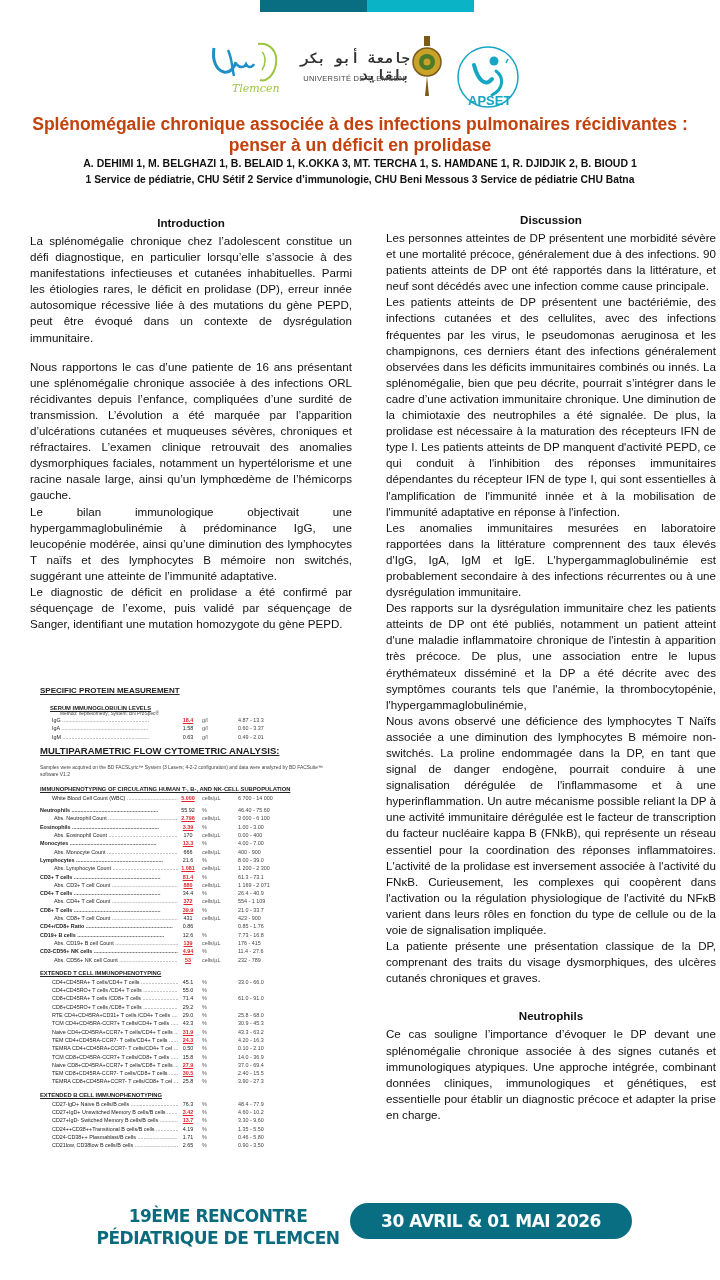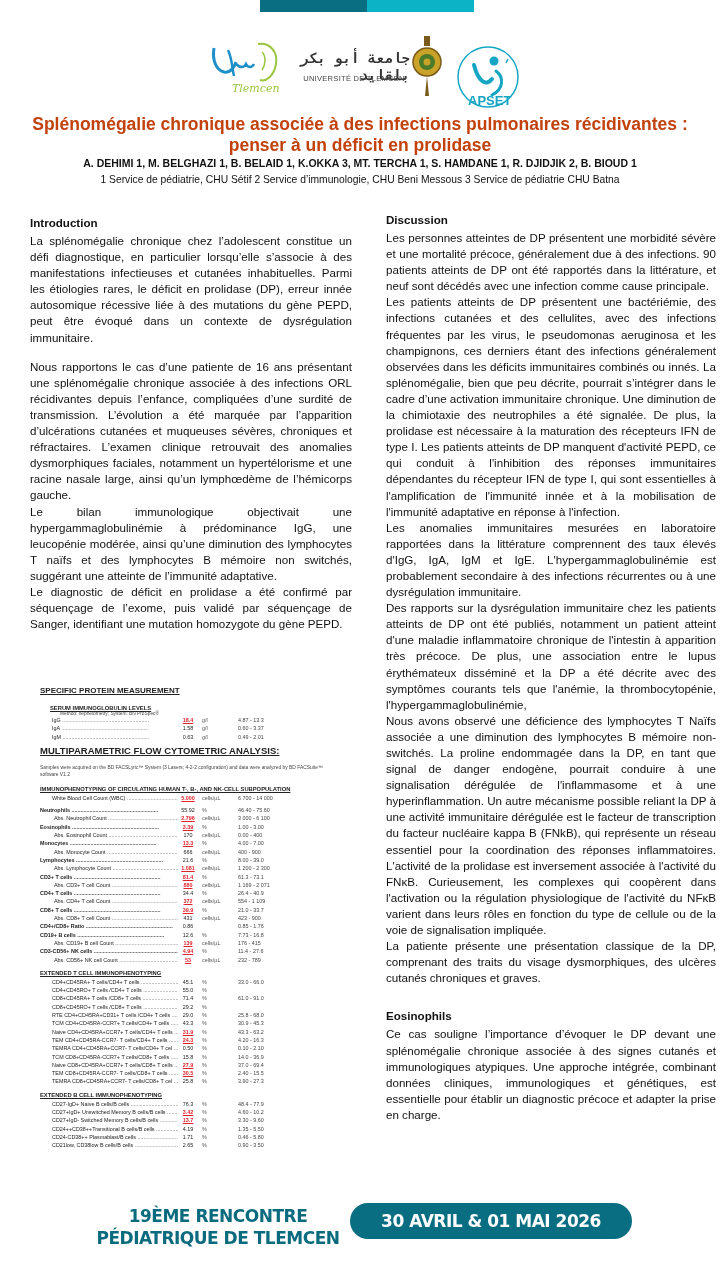--- a/index.html
+++ b/index.html
@@ -14,26 +14,26 @@
   .logo-chu { position: absolute; left: 0; top: 8px; width: 72px; height: 60px; }
   .logo-univ { position: absolute; left: 88px; top: 6px; width: 150px; height: 62px; }
   .logo-apset { position: absolute; left: 242px; top: 13px; width: 72px; height: 72px; }
   .univ-arabic { position: absolute; left: 0; top: 14px; width: 112px; font-family: Liberation Mono, monospace; font-size: 14px; font-weight: bold; color: #333; text-align: right; direction: rtl; }
   .univ-latin { position: absolute; left: 0; top: 38px; width: 112px; font-size: 7.5px; color: #444; text-align: center; letter-spacing: 0.3px; }
   .univ-emblem { position: absolute; left: 114px; top: 0; width: 30px; height: 62px; }
   .apset-text { position: absolute; left: 16px; top: 50px; font-size: 13px; font-weight: bold; color: #16a6c4; }
 
   .title { position: absolute; top: 114px; left: 0; width: 720px; text-align: center; font-family: "Liberation Sans", sans-serif; font-weight: bold; font-size: 17.5px; line-height: 21px; color: #c2410c; }
   .authors { position: absolute; top: 157px; left: 0; width: 720px; text-align: center; font-size: 10.5px; font-weight: bold; color: #111; }
-  .affil { position: absolute; top: 174px; left: 0; width: 720px; text-align: center; font-size: 10.3px; font-weight: normal; color: #111; }
+  .affil { position: absolute; top: 174px; left: 0; width: 720px; text-align: center; font-size: 10.3px; font-weight: bold; color: #111; }
 
   .col { position: absolute; font-family: "Liberation Sans", sans-serif; font-size: 11.6px; line-height: 16.1px; color: #111; text-align: justify; }
   .col.left { left: 30px; top: 215px; width: 322px; }
   .col.right { left: 386px; top: 212px; width: 330px; }
-  .sec-title { font-weight: bold; font-size: 11.6px; line-height: 16px; margin-bottom: 2px; }
+  .sec-title { text-align: center; font-weight: bold; font-size: 11.6px; line-height: 16px; margin-bottom: 2px; }
   .para { margin: 0; }
   .gap { height: 13px; }
 
   .lab { position: absolute; left: 40px; top: 686px; width: 300px; font-family: "Liberation Sans", sans-serif; color: #222; }
   .lab .h1 { font-size: 8px; font-weight: bold; text-decoration: underline; margin-bottom: 10px; }
   .lab .h2 { font-size: 5.8px; font-weight: bold; text-decoration: underline; margin-left: 10px; margin-top: 2px; }
   .lab .h3 { font-size: 9.5px; font-weight: bold; text-decoration: underline; margin-top: 4px; margin-bottom: 8px; }
   .lab .h4 { font-size: 5.8px; font-weight: bold; text-decoration: underline; margin-top: 6px; margin-bottom: 2px; }
   .lab .method { font-size: 4.8px; margin-left: 20px; color: #444; }
   .lab .note { font-size: 4.9px; color: #444; line-height: 7px; margin-bottom: 8px; }
@@ -386,21 +386,21 @@
 
 <div class="col right">
   <div class="sec-title">Discussion</div>
   <p class="para">Les personnes atteintes de DP présentent une morbidité sévère et une mortalité précoce, généralement due à des infections. 90 patients atteints de DP ont été rapportés dans la littérature, et neuf sont décédés avec une infection comme cause principale.</p>
   <p class="para">Les patients atteints de DP présentent une bactériémie, des infections cutanées et des cellulites, avec des infections fréquentes par les virus, le pseudomonas aeruginosa et les champignons, ces derniers étant des infections généralement observées dans les déficits immunitaires combinés ou innés. La splénomégalie, bien que peu décrite, pourrait s’intégrer dans le cadre d’une activation immunitaire chronique.  Une diminution de la chimiotaxie des neutrophiles a été signalée. De plus, la prolidase est nécessaire à la maturation des récepteurs IFN de type I. Les patients atteints de DP manquent d'activité PEPD, ce qui conduit à l'inhibition des réponses immunitaires dépendantes du récepteur IFN de type I, qui sont essentielles à l'amplification de l'immunité innée et à la mobilisation de l'immunité adaptative en réponse à l'infection.</p>
   <p class="para">Les anomalies immunitaires mesurées en laboratoire rapportées dans la littérature comprennent des taux élevés d'IgG, IgA, IgM et IgE. L'hypergammaglobulinémie est probablement secondaire à des infections récurrentes ou à une dysrégulation immunitaire.</p>
   <p class="para">Des rapports sur la dysrégulation immunitaire chez les patients atteints de DP ont été publiés, notamment un patient atteint d'une maladie inflammatoire chronique de l'intestin à apparition très précoce. De plus, une association entre le lupus érythémateux disséminé  et la DP a été décrite avec des symptômes courants tels que l'anémie, la thrombocytopénie, l'hypergammaglobulinémie,</p>
   <p class="para">Nous avons observé une déficience des lymphocytes T Naïfs associée a une diminution des lymphocytes B mémoire non-switchés. La proline endommagée dans la DP, en tant que signal de danger endogène, pourrait conduire à une signalisation dérégulée de l'inflammasome et à une hyperinflammation. Un autre mécanisme possible reliant la DP à une activité immunitaire dérégulée est le facteur de transcription du facteur nucléaire kappa B (FNkB), qui représente un réseau essentiel pour la coordination des réponses inflammatoires. L'activité de la prolidase est inversement associée à l'activité du FNκB. Curieusement, les complexes qui coopèrent dans l'activation ou la régulation physiologique de l'activité du NFκB varient dans leurs rôles en fonction du type de cellule ou de la voie de signalisation impliquée.</p>
   <p class="para">La patiente présente une présentation classique de la DP, comprenant des traits du visage dysmorphiques, des ulcères cutanés chroniques et graves.</p>
   <div class="gap" style="height:22px"></div>
-  <div class="sec-title">Eosinophils</div>
+  <div class="sec-title">Neutrophils</div>
   <p class="para">Ce cas souligne l’importance d’évoquer le DP devant une splénomégalie chronique associée à des signes cutanés et immunologiques atypiques. Une approche intégrée, combinant données cliniques, immunologiques et génétiques, est essentielle pour établir un diagnostic précoce et adapter la prise en charge.</p>
 </div>
 
 <div class="footer-left">
   <div>19ÈME RENCONTRE</div>
   <div>PÉDIATRIQUE DE TLEMCEN</div>
 </div>
 <div class="footer-pill">30 AVRIL &amp; 01 MAI 2026</div>
 <div class="footer-venue">FACULTÉ DE MÉDECINE TLEMCEN</div>
 

